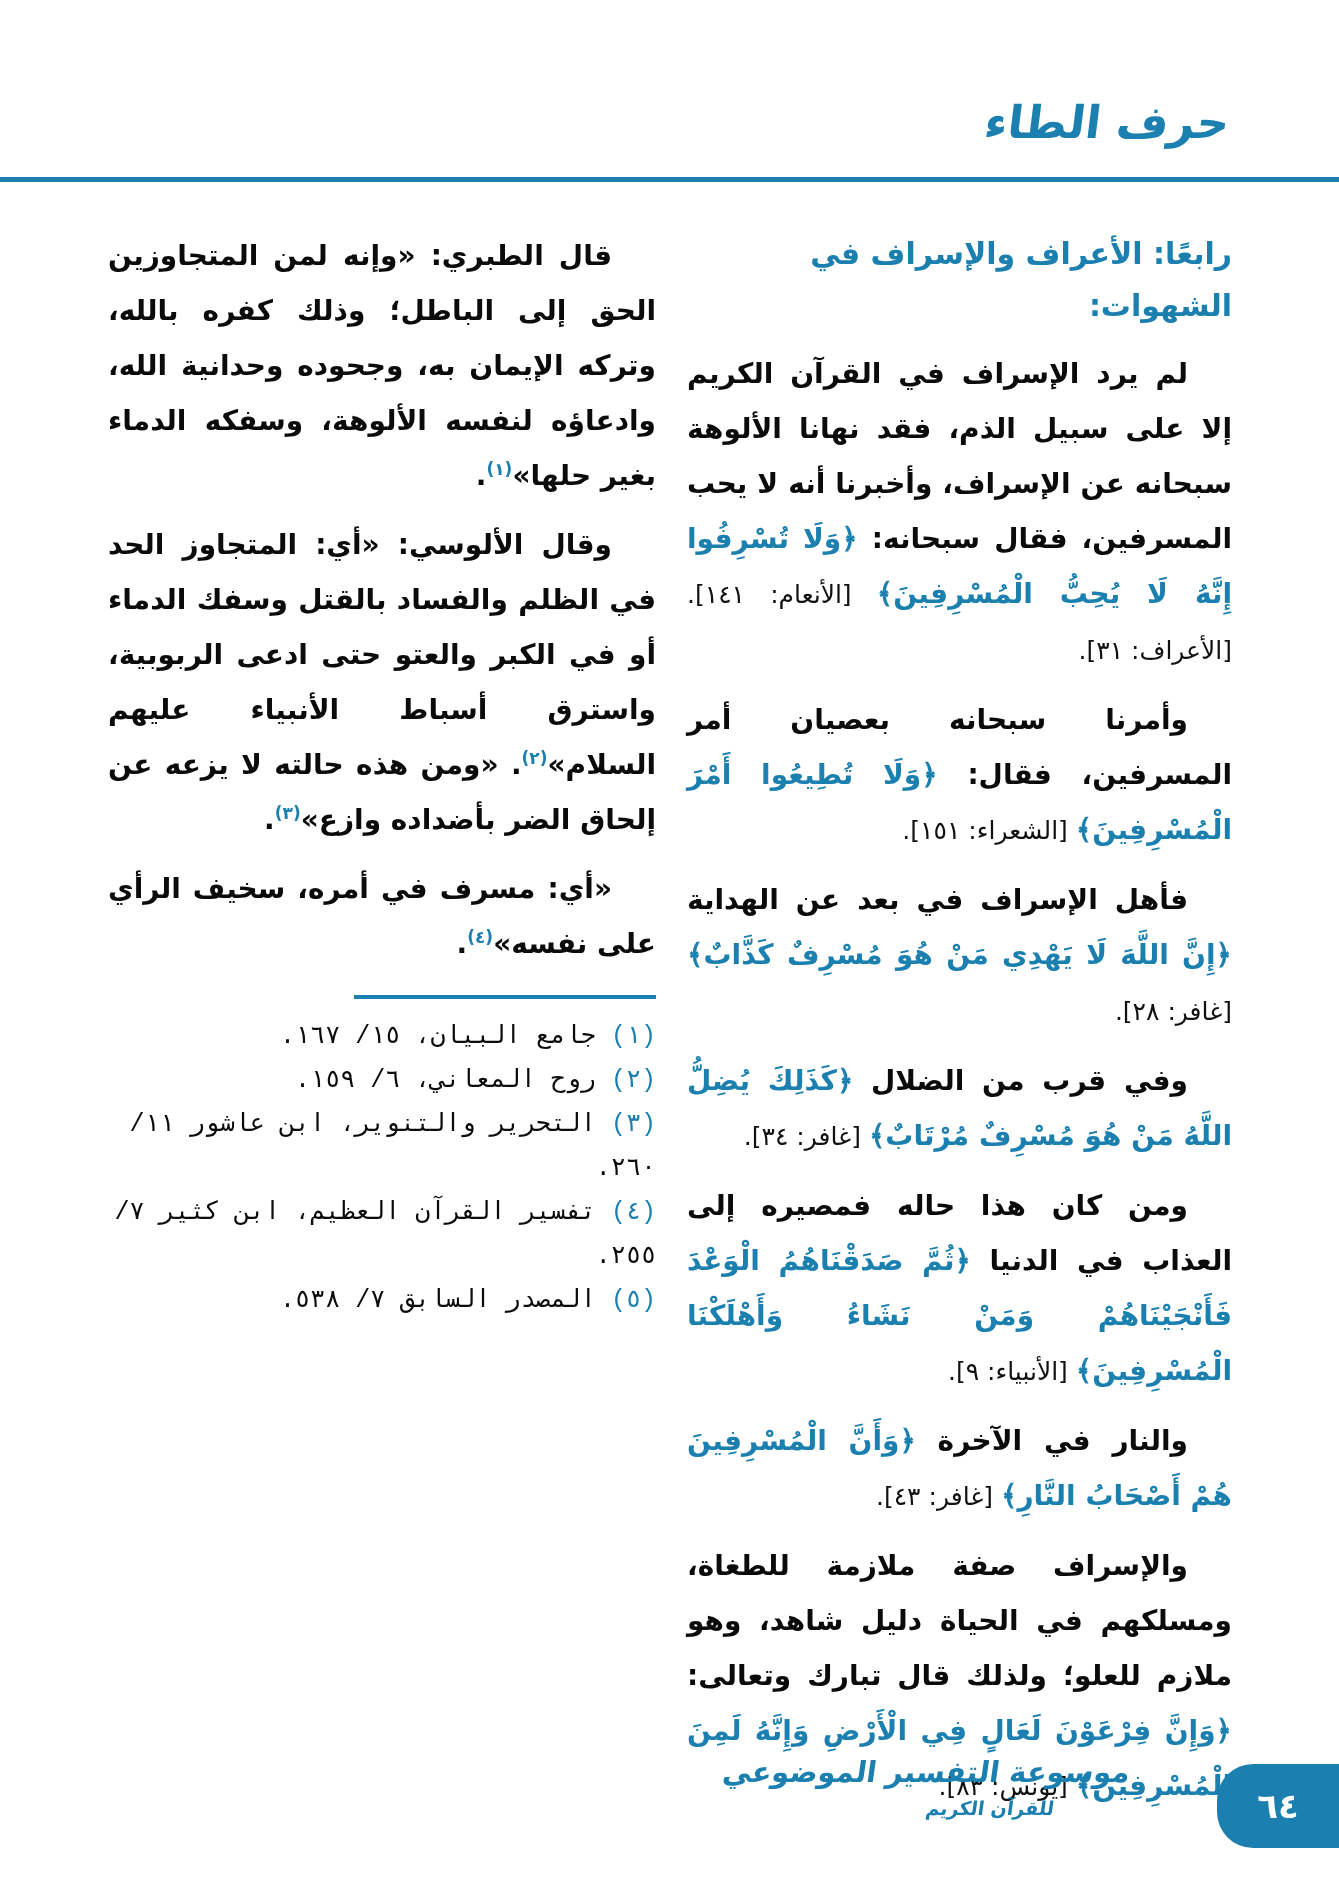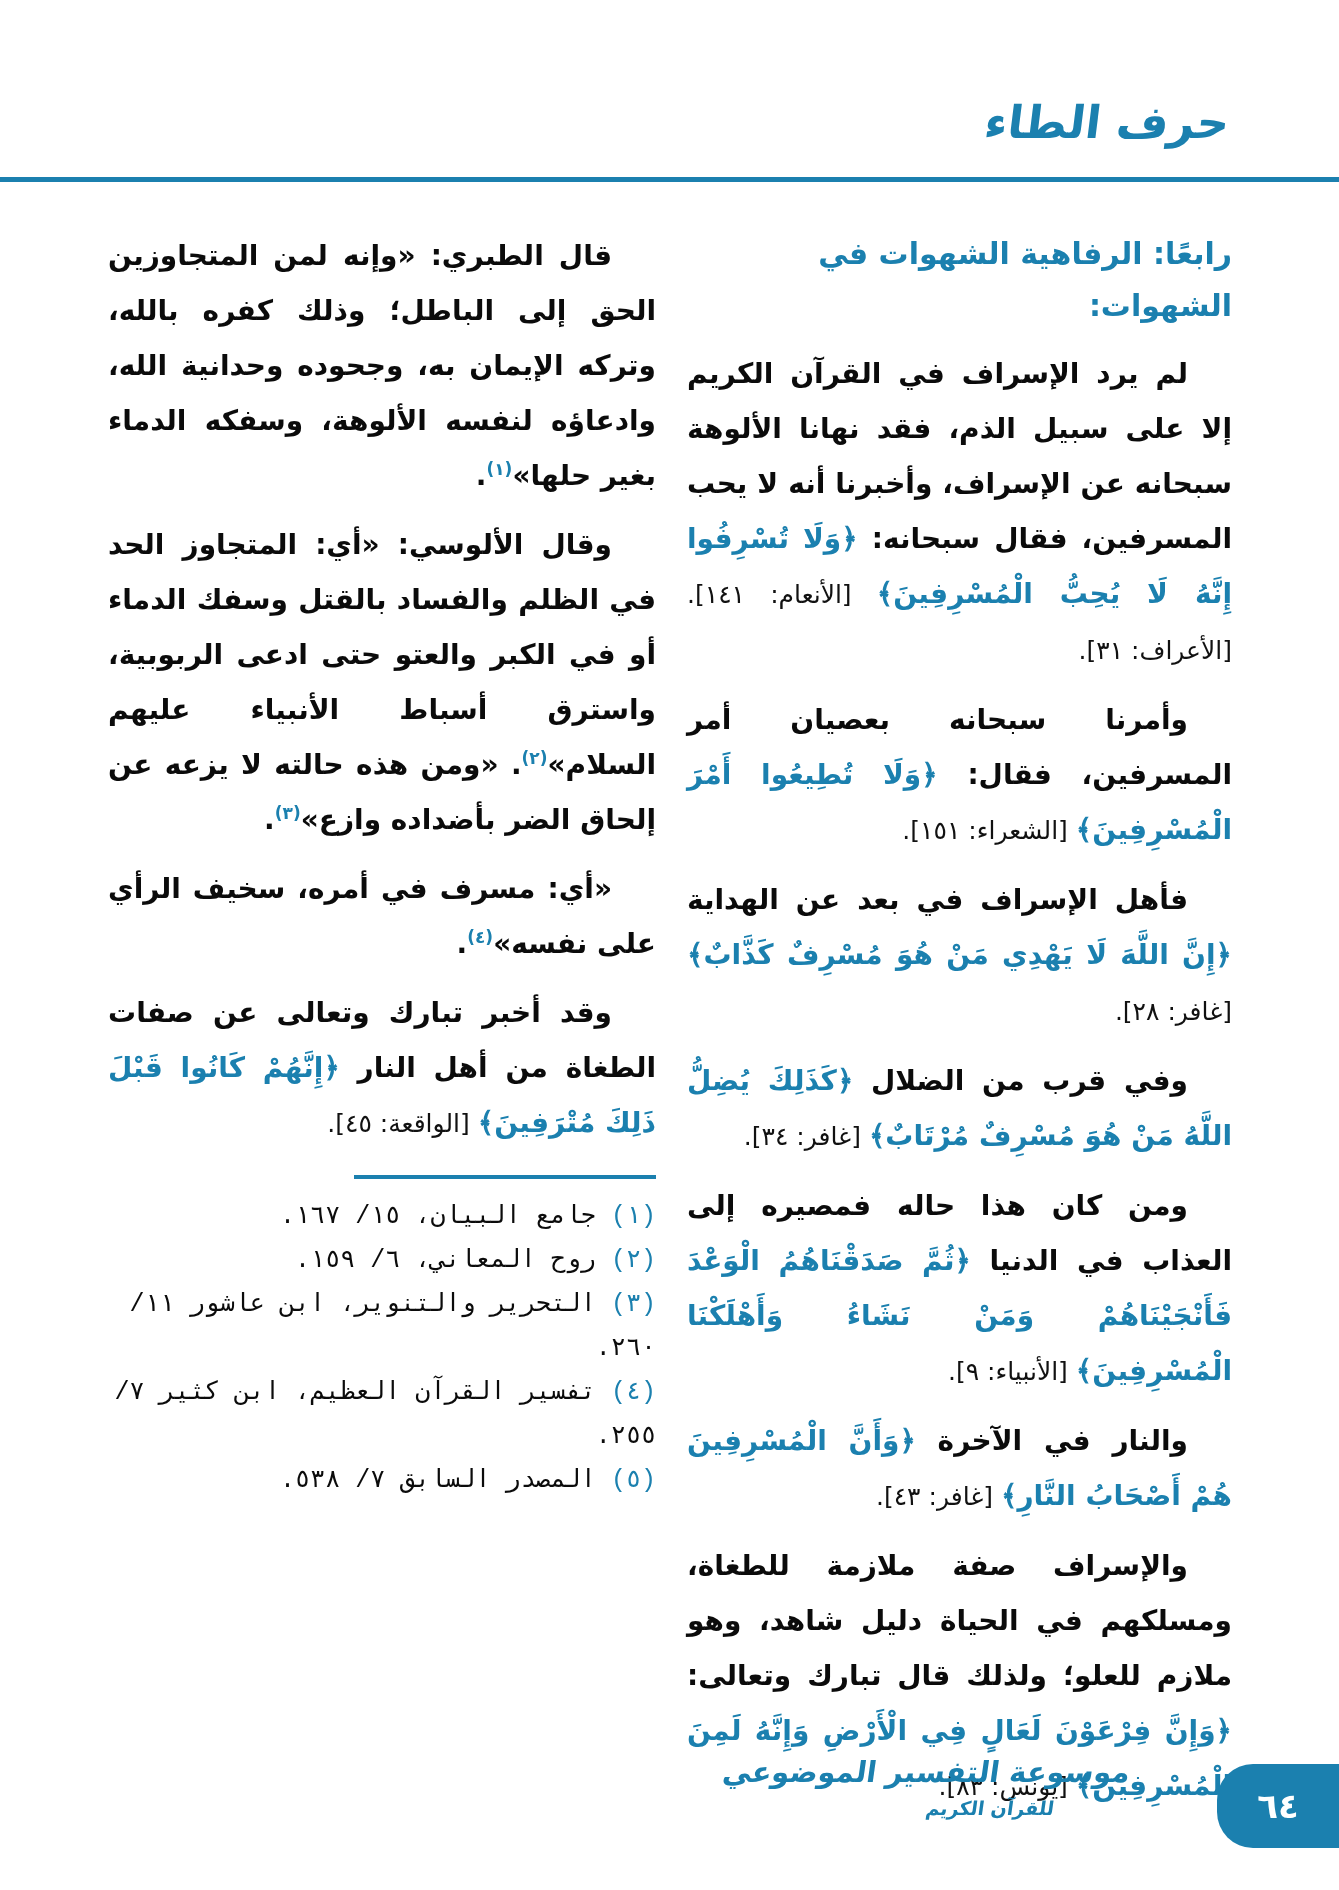--- a/index.html
+++ b/index.html
@@ -86,38 +86,37 @@
 </head>
 <body>
 
 <div class="page">
 
   <div class="chapter-cal">حرف الطاء</div>
 
   <div class="header-rule"></div>
 
   <div class="col col-right">
-    <h2 class="section-heading">رابعًا: الرفاهية الشهوات في الشهوات:</h2>
+    <h2 class="section-heading">رابعًا: الأعراف والإسراف في الشهوات:</h2>
     <div>
         <p class="para"><span class="t">لم يرد الإسراف في القرآن الكريم إلا على سبيل الذم، فقد نهانا الألوهة سبحانه عن الإسراف، وأخبرنا أنه لا يحب المسرفين، فقال سبحانه: </span><span class="q">﴿وَلَا تُسْرِفُوا إِنَّهُ لَا يُحِبُّ الْمُسْرِفِينَ﴾</span><span class="c"> [الأنعام: ١٤١]. [الأعراف: ٣١].</span></p>
         <p class="para"><span class="t">وأمرنا سبحانه بعصيان أمر المسرفين، فقال: </span><span class="q">﴿وَلَا تُطِيعُوا أَمْرَ الْمُسْرِفِينَ﴾</span><span class="c"> [الشعراء: ١٥١].</span></p>
         <p class="para"><span class="t">فأهل الإسراف في بعد عن الهداية </span><span class="q">﴿إِنَّ اللَّهَ لَا يَهْدِي مَنْ هُوَ مُسْرِفٌ كَذَّابٌ﴾</span><span class="c"> [غافر: ٢٨].</span></p>
         <p class="para"><span class="t">وفي قرب من الضلال </span><span class="q">﴿كَذَلِكَ يُضِلُّ اللَّهُ مَنْ هُوَ مُسْرِفٌ مُرْتَابٌ﴾</span><span class="c"> [غافر: ٣٤].</span></p>
         <p class="para"><span class="t">ومن كان هذا حاله فمصيره إلى العذاب في الدنيا </span><span class="q">﴿ثُمَّ صَدَقْنَاهُمُ الْوَعْدَ فَأَنْجَيْنَاهُمْ وَمَنْ نَشَاءُ وَأَهْلَكْنَا الْمُسْرِفِينَ﴾</span><span class="c"> [الأنبياء: ٩].</span></p>
         <p class="para"><span class="t">والنار في الآخرة </span><span class="q">﴿وَأَنَّ الْمُسْرِفِينَ هُمْ أَصْحَابُ النَّارِ﴾</span><span class="c"> [غافر: ٤٣].</span></p>
         <p class="para"><span class="t">والإسراف صفة ملازمة للطغاة، ومسلكهم في الحياة دليل شاهد، وهو ملازم للعلو؛ ولذلك قال تبارك وتعالى: </span><span class="q">﴿وَإِنَّ فِرْعَوْنَ لَعَالٍ فِي الْأَرْضِ وَإِنَّهُ لَمِنَ الْمُسْرِفِينَ﴾</span><span class="c"> [يونس: ٨٣].</span></p>
       </div>
   </div>
 
   <div class="col col-left">
     <div>
         <p class="para"><span class="t">قال الطبري: «وإنه لمن المتجاوزين الحق إلى الباطل؛ وذلك كفره بالله، وتركه الإيمان به، وجحوده وحدانية الله، وادعاؤه لنفسه الألوهة، وسفكه الدماء بغير حلها»</span><sup class="fn">(١)</sup><span class="t">.</span></p>
         <p class="para"><span class="t">وقال الألوسي: «أي: المتجاوز الحد في الظلم والفساد بالقتل وسفك الدماء أو في الكبر والعتو حتى ادعى الربوبية، واسترق أسباط الأنبياء عليهم السلام»</span><sup class="fn">(٢)</sup><span class="t">. «ومن هذه حالته لا يزعه عن إلحاق الضر بأضداده وازع»</span><sup class="fn">(٣)</sup><span class="t">.</span></p>
         <p class="para"><span class="t">«أي: مسرف في أمره، سخيف الرأي على نفسه»</span><sup class="fn">(٤)</sup><span class="t">.</span></p>
-        <p class="para"><span class="t">وقد أخبر تبارك وتعالى عن صفات الطغاة من أهل النار </span><span class="q">﴿إِنَّهُمْ كَانُوا قَبْلَ ذَلِكَ مُتْرَفِينَ﴾</span><span class="c"> [الواقعة: ٤٥].</span></p>
       </div>
     <div class="footnotes-block">
       <div class="fn-rule"></div>
       <div>
           <div class="fn-item"><span class="fn-num">(١)</span><span>&nbsp;جامع البيان، ١٥/ ١٦٧.</span></div>
           <div class="fn-item"><span class="fn-num">(٢)</span><span>&nbsp;روح المعاني، ٦/ ١٥٩.</span></div>
           <div class="fn-item"><span class="fn-num">(٣)</span><span>&nbsp;التحرير والتنوير، ابن عاشور ١١/ ٢٦٠.</span></div>
           <div class="fn-item"><span class="fn-num">(٤)</span><span>&nbsp;تفسير القرآن العظيم، ابن كثير ٧/ ٢٥٥.</span></div>
           <div class="fn-item"><span class="fn-num">(٥)</span><span>&nbsp;المصدر السابق ٧/ ٥٣٨.</span></div>
         </div>

